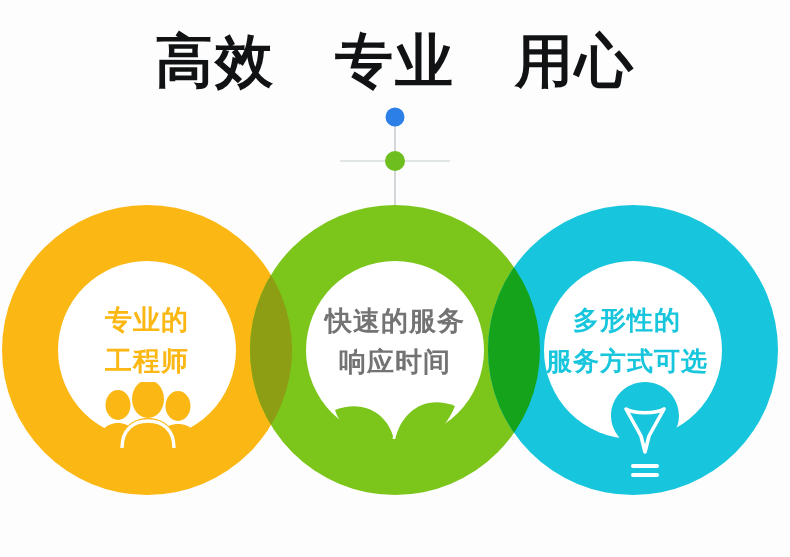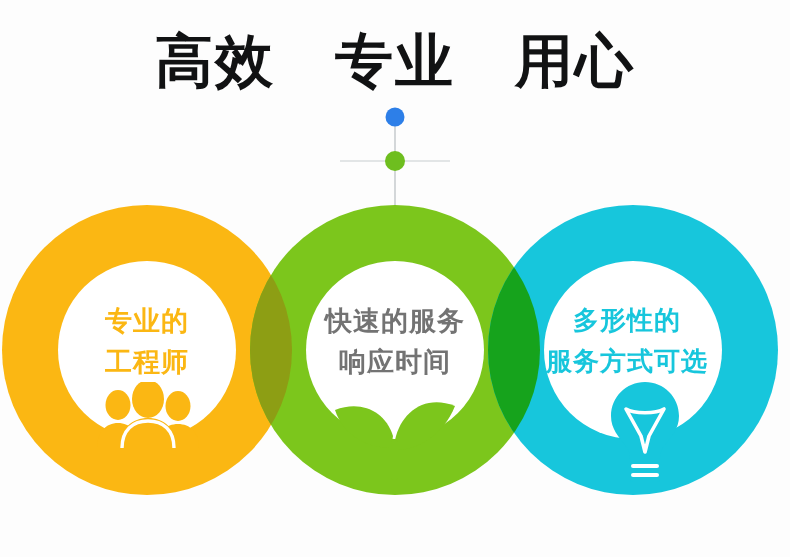--- a/index.html
+++ b/index.html
@@ -63,21 +63,21 @@
     top:300px;
     width:290px;
     text-align:center;
     font-size:27px;
     line-height:41px;
     font-weight:700;
     letter-spacing:1px;
     white-space:pre-line;
     font-family:"DejaVu Sans","Liberation Sans",sans-serif;
   }
-  #label-orange{left:2px;color:#FBB713;}
+  #label-orange{left:2px;color:#FBB713;font-family:Liberation Serif, serif;}
   #label-green {left:250px;color:#737373;}
   #label-cyan  {left:482px;color:#17C6DC;font-size:26px;}
 
   
   .glyph{position:absolute;}
   #glyph-people{left:95px;top:382px;}
   #glyph-leaf  {left:325px;top:378px;}
   #glyph-bulb  {left:603px;top:378px;}
 </style>
 </head>

